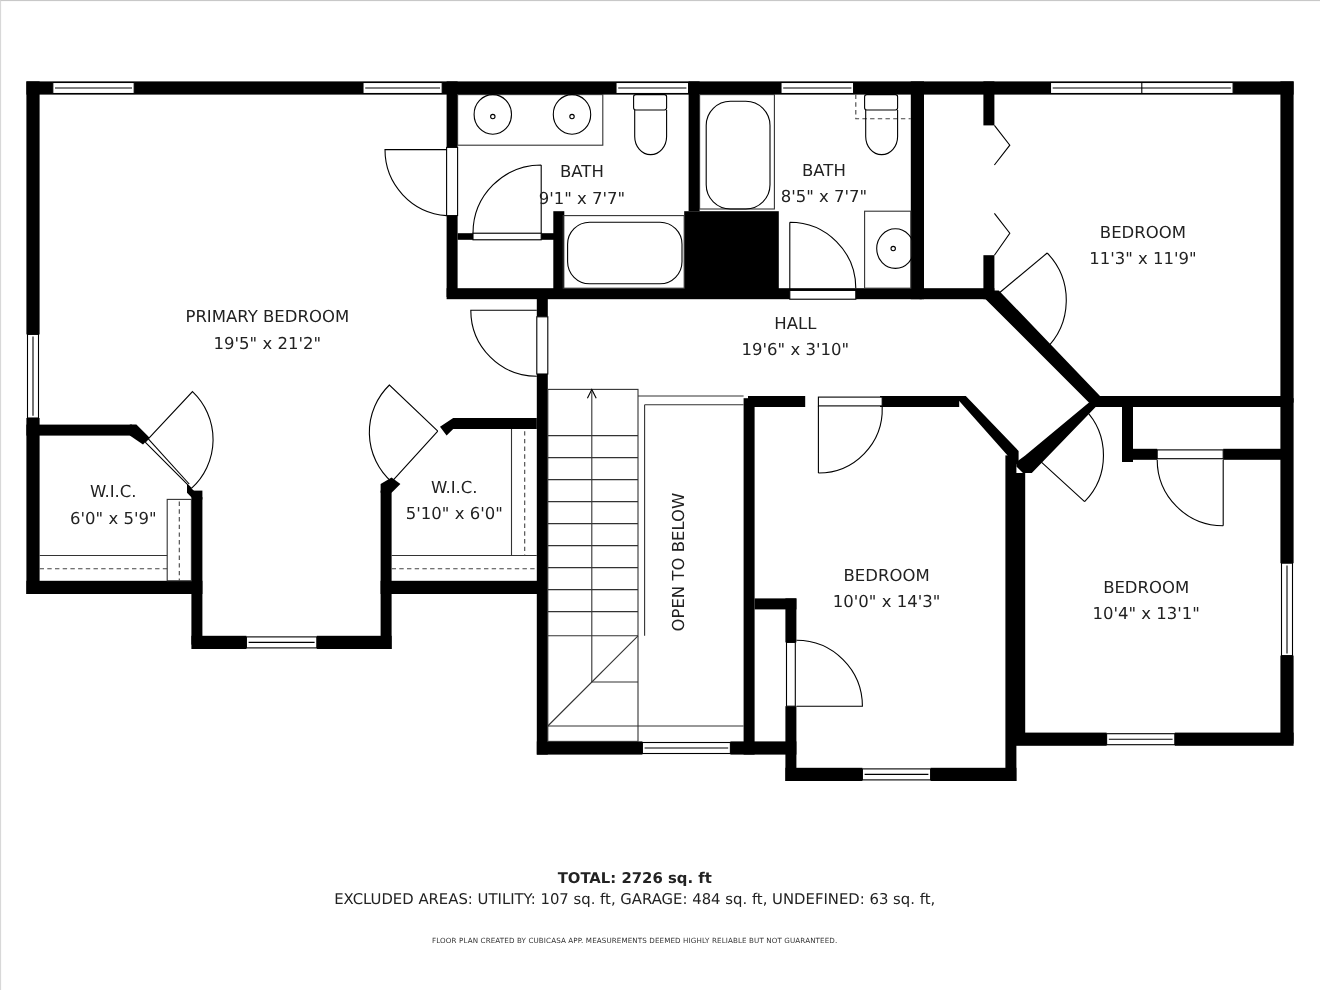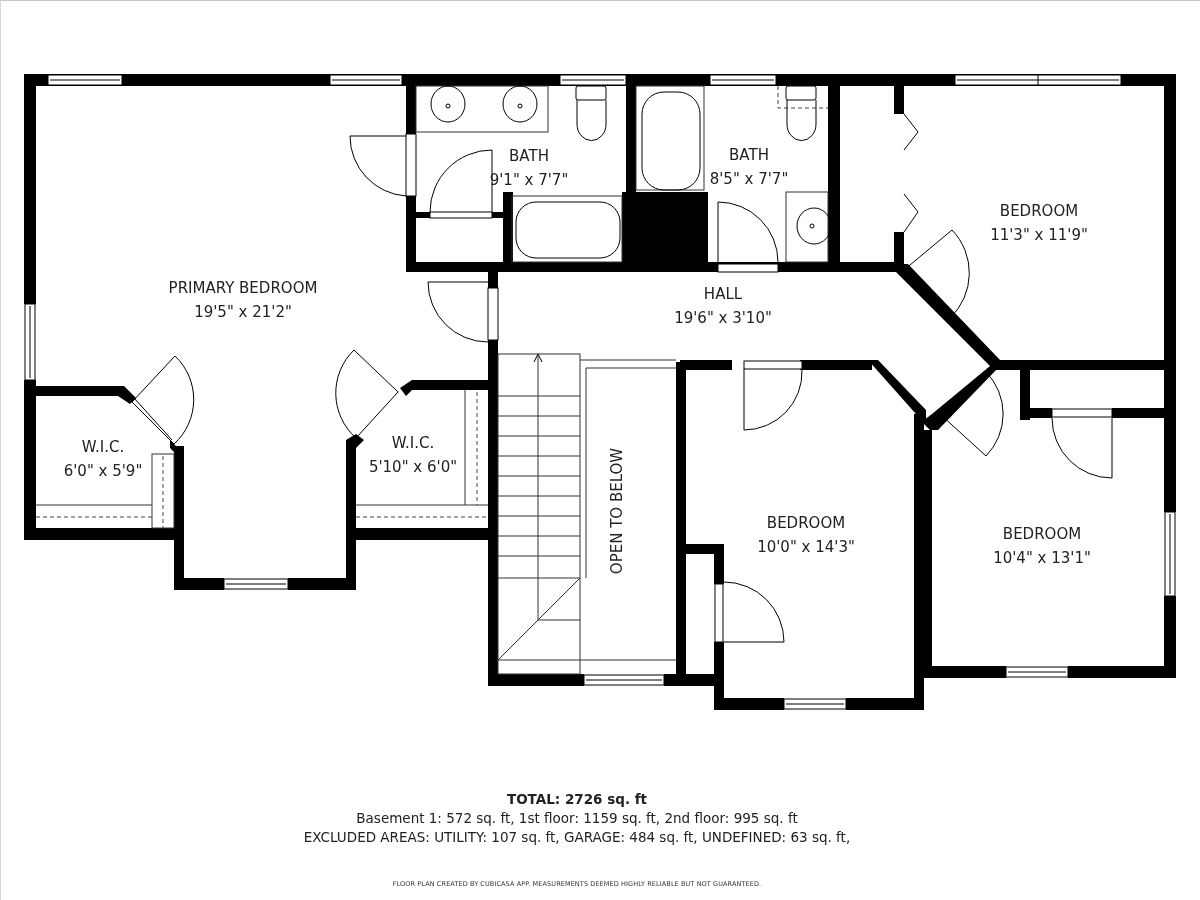--- a/index.html
+++ b/index.html
@@ -245,16 +245,15 @@
     <text class="room-label" x="806" y="528">BEDROOM</text>
     <text class="room-dim" x="806" y="552">10'0" x 14'3"</text>
 
     <text class="room-label" x="1042" y="539">BEDROOM</text>
     <text class="room-dim" x="1042" y="563">10'4" x 13'1"</text>
   </g>
 </svg>
 
 <div class="footer" style="top:790px;">
   <div class="footer-line" style="font-weight:bold;">TOTAL: 2726 sq. ft</div>
-  <div class="footer-line">Basement 1: 572 sq. ft, 1st floor: 1159 sq. ft, 2nd floor: 995 sq. ft</div>
   <div class="footer-line">EXCLUDED AREAS: UTILITY: 107 sq. ft, GARAGE: 484 sq. ft, UNDEFINED: 63 sq. ft,</div>
 </div>
-<div class="footer disclaimer" style="top:880px;text-align:center;">FLOOR PLAN CREATED BY CUBICASA APP. MEASUREMENTS DEEMED HIGHLY RELIABLE BUT NOT GUARANTEED.</div>
+<div class="footer disclaimer" style="top:851px;text-align:center;">FLOOR PLAN CREATED BY CUBICASA APP. MEASUREMENTS DEEMED HIGHLY RELIABLE BUT NOT GUARANTEED.</div>
 
 </body></html>

